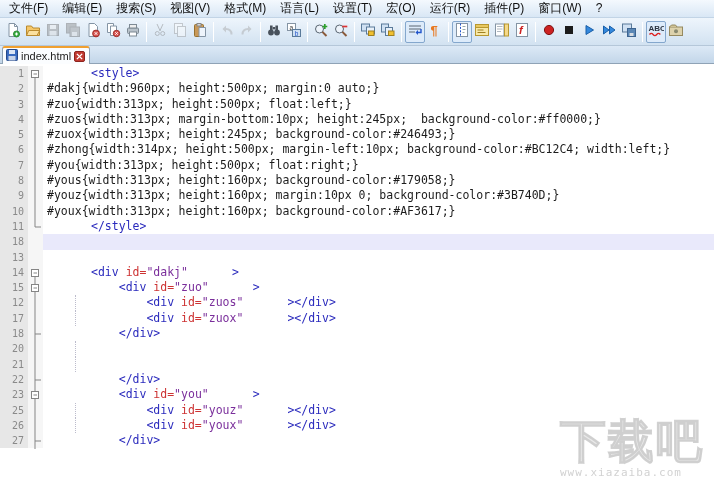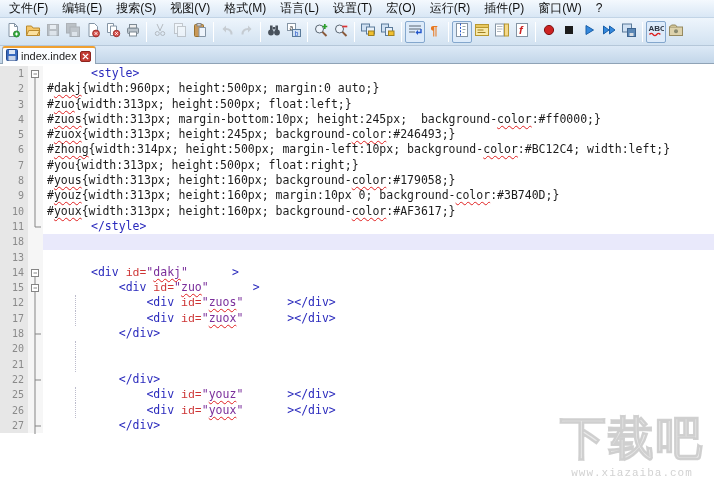--- a/index.html
+++ b/index.html
@@ -55,30 +55,30 @@
     background:#e7e7e7; color:#8a8a8a; font-size:10px; line-height:15.3px;
   }
   .fold { flex:0 0 15px; width:15px; background:#f6f6f6; }
   .fold svg { width:14px; height:16px; display:block; }
   .code {
     flex:1 1 auto; white-space:pre; padding-left:4px; position:relative;
     color:var(--c-text,#1c1c1c);
   }
   .code.hl { background:var(--c-curline,#e9e9fb); }
   .seg-tag  { color:var(--c-tag,#2b2bbd);margin-left:44px; }
-  .seg-attr { color:var(--c-attr,#cd3333);font-family:Liberation Mono, monospace; }
+  .seg-attr { color:var(--c-attr,#cd3333); }
   .seg-val  { color:var(--c-val,#7a2e9b); }
   .seg-txt  { color:var(--c-text,#1c1c1c); }
-  .m { text-decoration:underline; text-decoration-style:wavy;
+  .m { text-decoration-style:wavy;
        text-decoration-color:var(--c-squig,#e02020); text-decoration-thickness:1px;
        text-underline-offset:2px; text-decoration-skip-ink:none; }
   .guide { position:absolute; top:0; bottom:0; left:31.7px; border-left:1px dotted #bcbccc; }
 
   
-  .watermark { position:absolute; right:10px; bottom:4px; text-align:center; pointer-events:none;font-family:Liberation Mono, monospace; }
+  .watermark { position:absolute; right:10px; bottom:4px; text-align:left; pointer-events:none; }
   .wm-logo { font-size:46px; font-weight:bold; line-height:50px; letter-spacing:2px;
     color:rgba(215,215,215,.55); -webkit-text-stroke:1px rgba(200,200,200,.8); }
   .wm-url { font-size:11px; color:#d2d2d2; letter-spacing:1px; }
 </style>
 </head>
 <body>
 
 <div class="window">
   <div class="menubar" id="menubar">
       <div class="menu-item">文件(F)</div>
@@ -312,21 +312,21 @@
           </svg></span>
       </div>
     </div>
   <div class="tabbar" id="tabbar">
       <div class="tab active">
         <span><svg width="12" height="12" viewBox="0 0 12 12">
             <rect x="0.5" y="0.5" width="11" height="11" rx="1" fill="#3a6bbf" stroke="#24488a"></rect>
             <rect x="3" y="1" width="6" height="4" fill="#dce6f5"></rect>
             <rect x="2.5" y="7" width="7" height="4.5" fill="#c8d4e8"></rect>
           </svg></span>
-        <span>index.index</span>
+        <span>index.html</span>
         <span class="tab-close">
           <svg viewBox="0 0 8 8">
             <path d="M1 1l6 6M7 1L1 7" stroke="#fff" stroke-width="1.6"></path>
           </svg>
         </span>
       </div>
     </div>
   <div class="editor">
     <div class="ed-lines" id="edlines">
         <div class="ed-row">
@@ -512,20 +512,32 @@
         </div>
         <div class="ed-row">
           <div class="ln">22</div>
           <div class="fold">
             <svg viewBox="0 0 14 16" xmlns="http://www.w3.org/2000/svg">
               <line x1="7" y1="0" x2="7" y2="16" stroke="#858585"></line>
               <line x1="7" y1="8" x2="13" y2="8" stroke="#858585"></line>
             </svg>
           </div>
           <div class="code"><span class="seg-txt">    </span><span class="seg-tag">&lt;/div&gt;</span></div>
+        </div>
+        <div class="ed-row">
+          <div class="ln">23</div>
+          <div class="fold">
+            <svg viewBox="0 0 14 16" xmlns="http://www.w3.org/2000/svg">
+              <line x1="7" y1="0" x2="7" y2="4.5" stroke="#858585"></line>
+              <rect x="3.5" y="4.5" width="7" height="7" fill="#fff" stroke="#858585"></rect>
+              <line x1="5.5" y1="8" x2="9" y2="8" stroke="#858585"></line>
+              <line x1="7" y1="11.5" x2="7" y2="16" stroke="#858585"></line>
+            </svg>
+          </div>
+          <div class="code"><span class="seg-txt">    </span><span class="seg-tag">&lt;div </span><span class="seg-attr">id=</span><span class="seg-val">"</span><span class="seg-val">you</span><span class="seg-val">"</span><span class="seg-tag">&gt;</span></div>
         </div>
         <div class="ed-row">
           <div class="ln">25</div>
           <div class="fold">
             <svg viewBox="0 0 14 16" xmlns="http://www.w3.org/2000/svg">
               <line x1="7" y1="0" x2="7" y2="16" stroke="#858585"></line>
             </svg>
           </div>
           <div class="code"><span class="guide"></span><span class="seg-txt">        </span><span class="seg-tag">&lt;div </span><span class="seg-attr">id=</span><span class="seg-val">"</span><span class="seg-val m">youz</span><span class="seg-val">"</span><span class="seg-tag">&gt;&lt;/div&gt;</span></div>
         </div>

